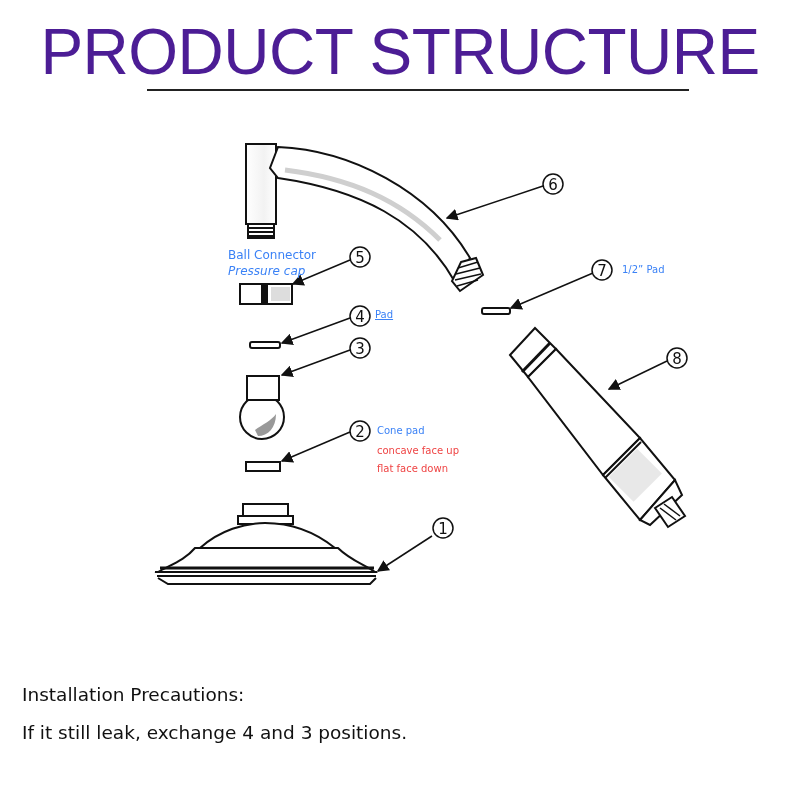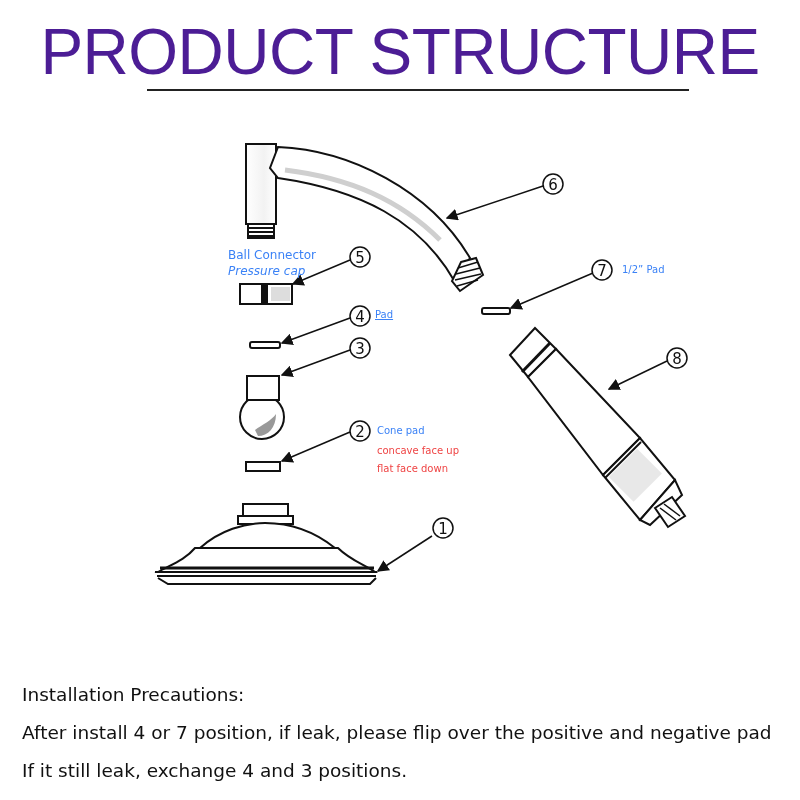--- a/index.html
+++ b/index.html
@@ -140,15 +140,14 @@
 <div class="lbl small" style="left:228px; top:248px;">Ball Connector</div>
 <div class="lbl small" style="left:228px; top:264px;font-style:italic;">Pressure cap</div>
 <div class="lbl med" style="left:375px; top:306px;text-decoration:underline;">Pad</div>
 <div class="lbl med" style="left:377px; top:422px;">Cone pad</div>
 <div class="lbl med red" style="left:377px; top:442px;">concave face up</div>
 <div class="lbl med red" style="left:377px; top:460px;">flat face down</div>
 <div class="lbl med" style="left:622px; top:261px;">1/2”  Pad</div>
 
 <div class="notes">
   <div>Installation Precautions:</div>
-  <div>After install 4 or 7 position, if leak, please flip over the positive and negative pad</div>
   <div>If it still leak, exchange 4 and 3 positions.</div>
 </div>
 
 </body></html>

